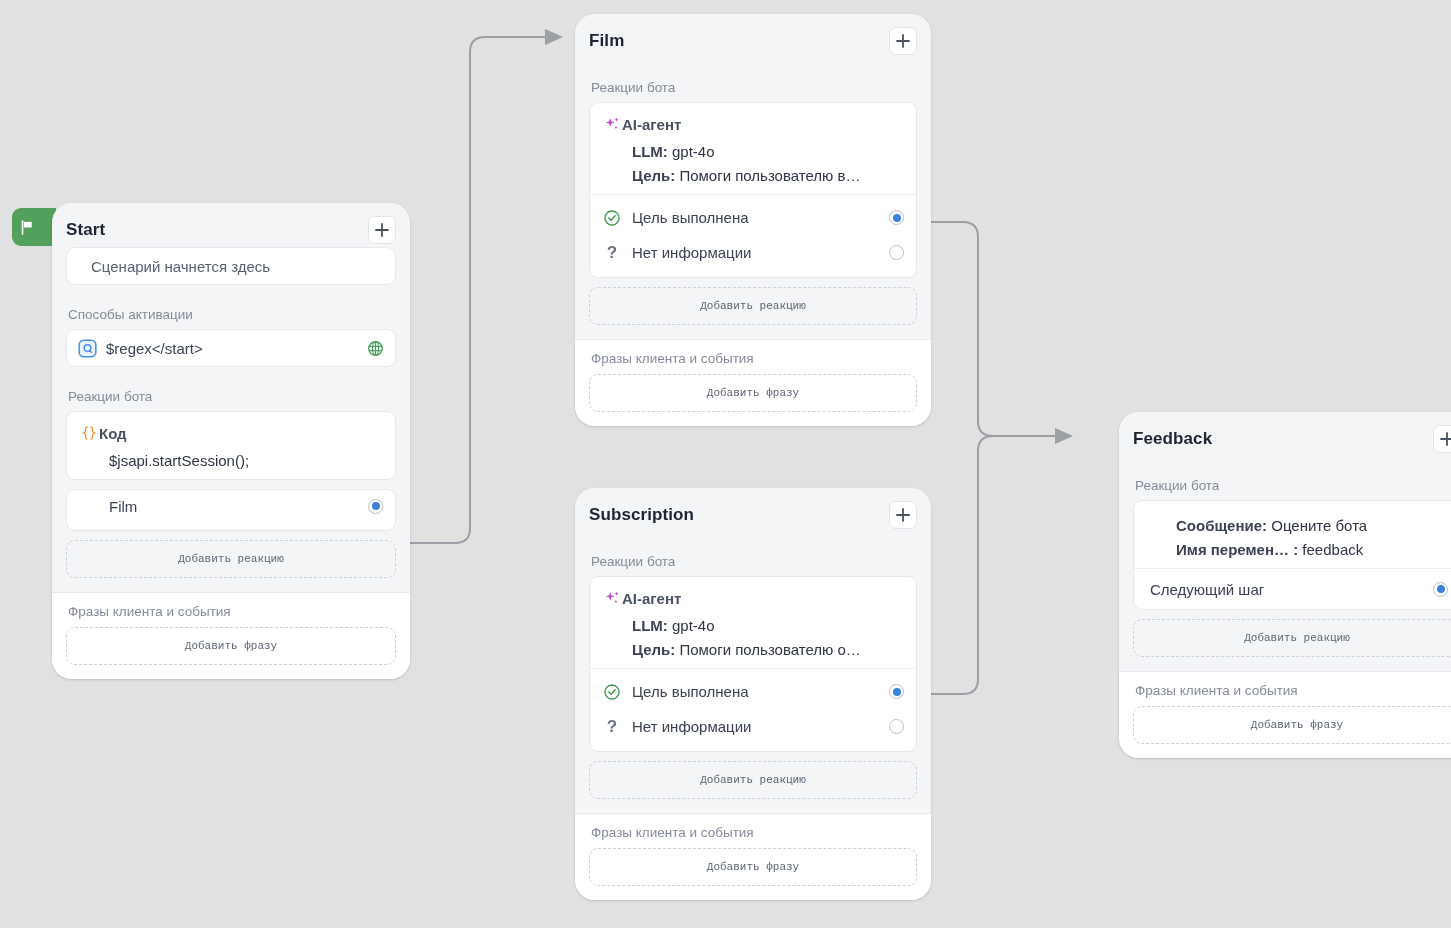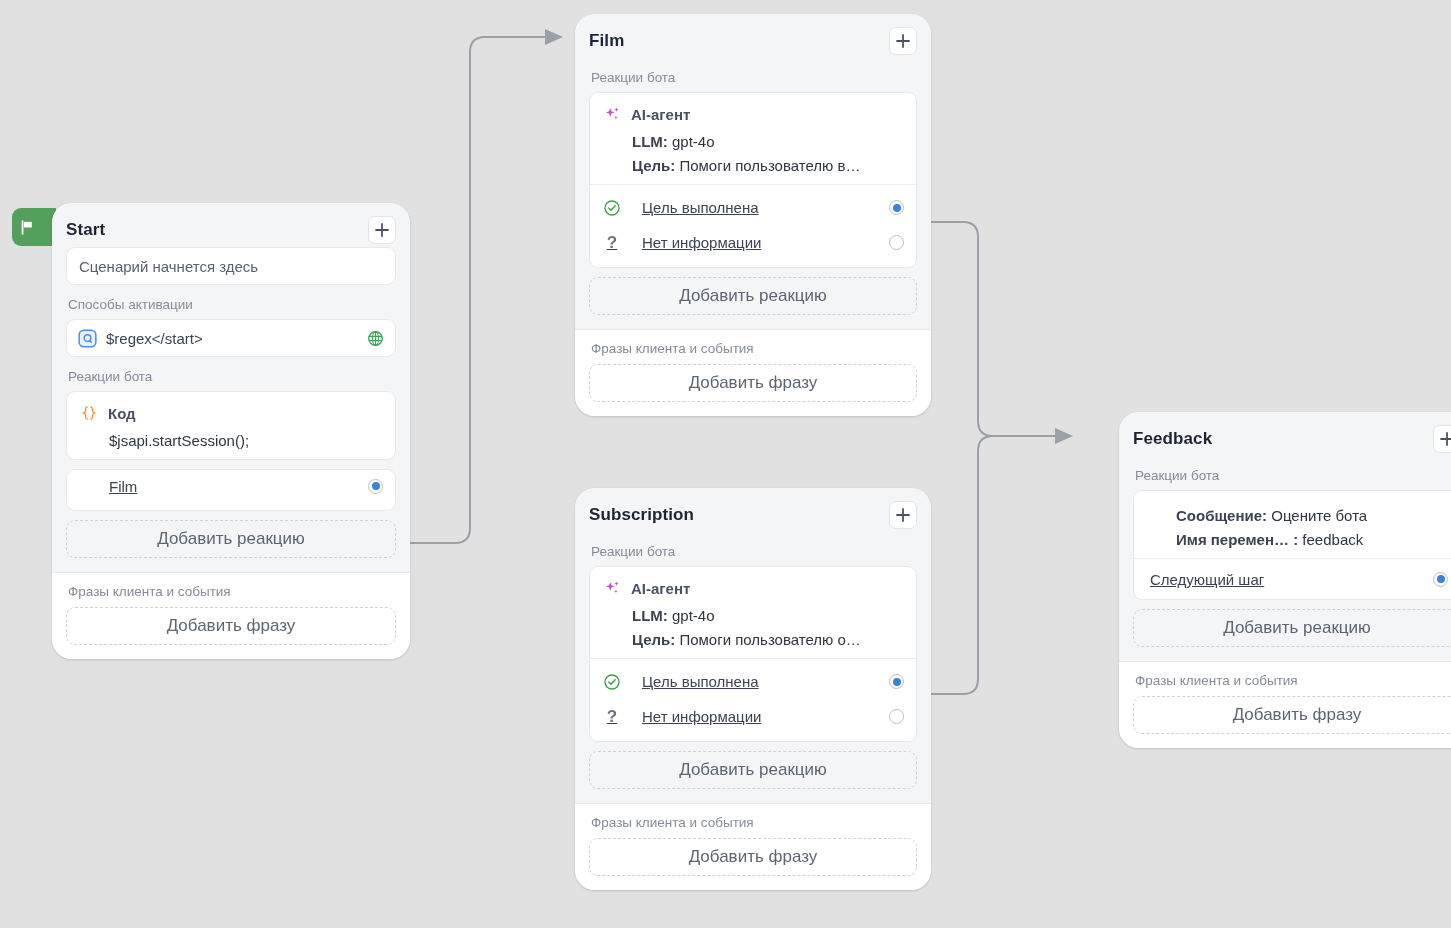--- a/index.html
+++ b/index.html
@@ -62,40 +62,40 @@
     font-size: 20px;
     line-height: 1;
     box-sizing: border-box;
     cursor: pointer;
   }
   .plus-btn svg { display:block; }
 
   .section-label {
     font-size: 13.5px;
     color: #858b99;
-    margin: 12px 0 7px 2px;
+    margin: 22px 0 7px 2px;
   }
 
   
   .card {
     background: #ffffff;
     border: 1px solid #e6e8eb;
     border-radius: 9px;
     overflow: hidden;
   }
   .card + .card { margin-top: 9px; }
 
   .input-box {
     background: #ffffff;
     border: 1px solid #e6e8eb;
     border-radius: 9px;
     height: 38px;
     display: flex;
     align-items: center;
-    padding: 0 12px;
+    padding: 0 24px;
     font-size: 15px;
     color: #585f6d;
     box-sizing: border-box;
   }
   .trigger-row {
     background: #ffffff;
     border: 1px solid #e6e8eb;
     border-radius: 9px;
     height: 38px;
     display: flex;
@@ -108,21 +108,20 @@
     flex: 1;
     font-size: 15px;
     color: #3b4252;
   }
 
   
   .r-block { padding: 9px 12px 10px 12px; }
   .r-title {
     display: flex;
     align-items: center;
-    gap: 9px;
     font-size: 15px;
     font-weight: bold;
     color: #4a5262;
     height: 24px;
   }
   .r-sub {
     font-size: 15px;
     color: #2e3442;
     margin-top: 7px;
     padding-left: 30px;
@@ -131,26 +130,25 @@
     text-overflow: ellipsis;
   }
   .r-sub b { font-weight: bold; color:#3b4252; }
   .r-mono { font-family: "Liberation Sans", sans-serif; }
 
   .divider { height: 1px; background: #eceef1; }
 
   .opt-row {
     display: flex;
     align-items: center;
-    gap: 20px;
+    gap: 10px;
     padding: 0 12px;
     height: 35px;
     font-size: 15px;
     color: #3b4252;
-    text-decoration: underline;
   }
   .opt-row .opt-label { flex: 1; }
   .opt-row.plain { padding-left: 16px; height: 40px; }
 
   .radio {
     width: 15px; height: 15px;
     border-radius: 50%;
     border: 1px solid #b9bec8;
     box-sizing: border-box;
     display: flex;
@@ -168,24 +166,25 @@
   }
 
   .dashed-btn {
     margin-top: 9px;
     border: 1px dashed #ccd0d7;
     border-radius: 9px;
     height: 36px;
     display: flex;
     align-items: center;
     justify-content: center;
-    font-size: 17px;
+    font-size: 11px;
     color: #5d6573;
     cursor: pointer;
     background: transparent;
+    font-family: Liberation Mono, monospace;
   }
   .node-bottom {
     background: #ffffff;
     border-top: 1px solid #e8eaed;
     padding: 11px 14px 14px 14px;
   }
   .node-bottom .dashed-btn { margin-top: 8px; }
   .node-bottom .section-label { margin: 0 0 2px 2px; }
 
   

